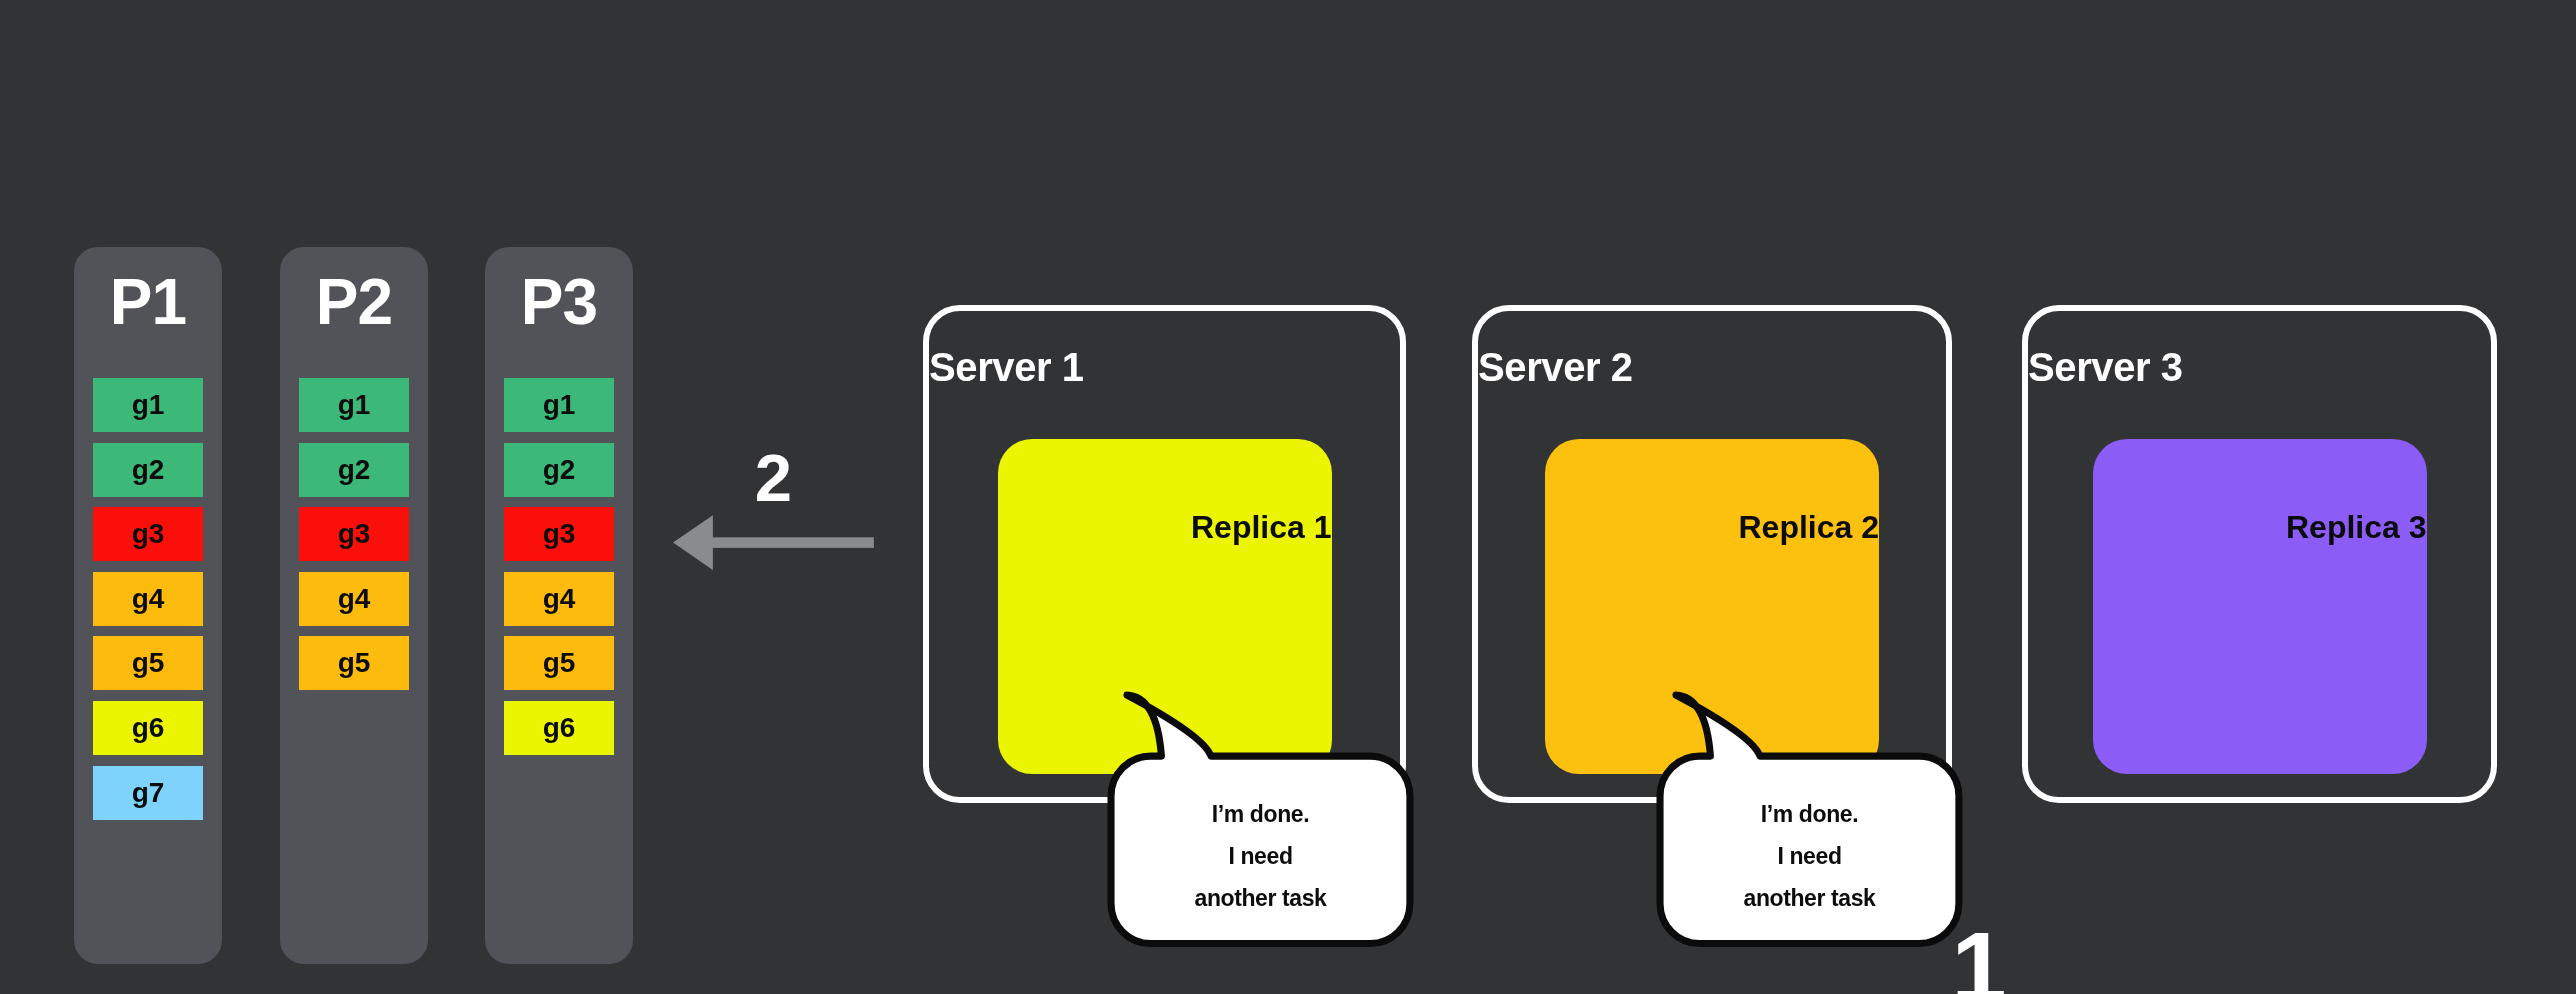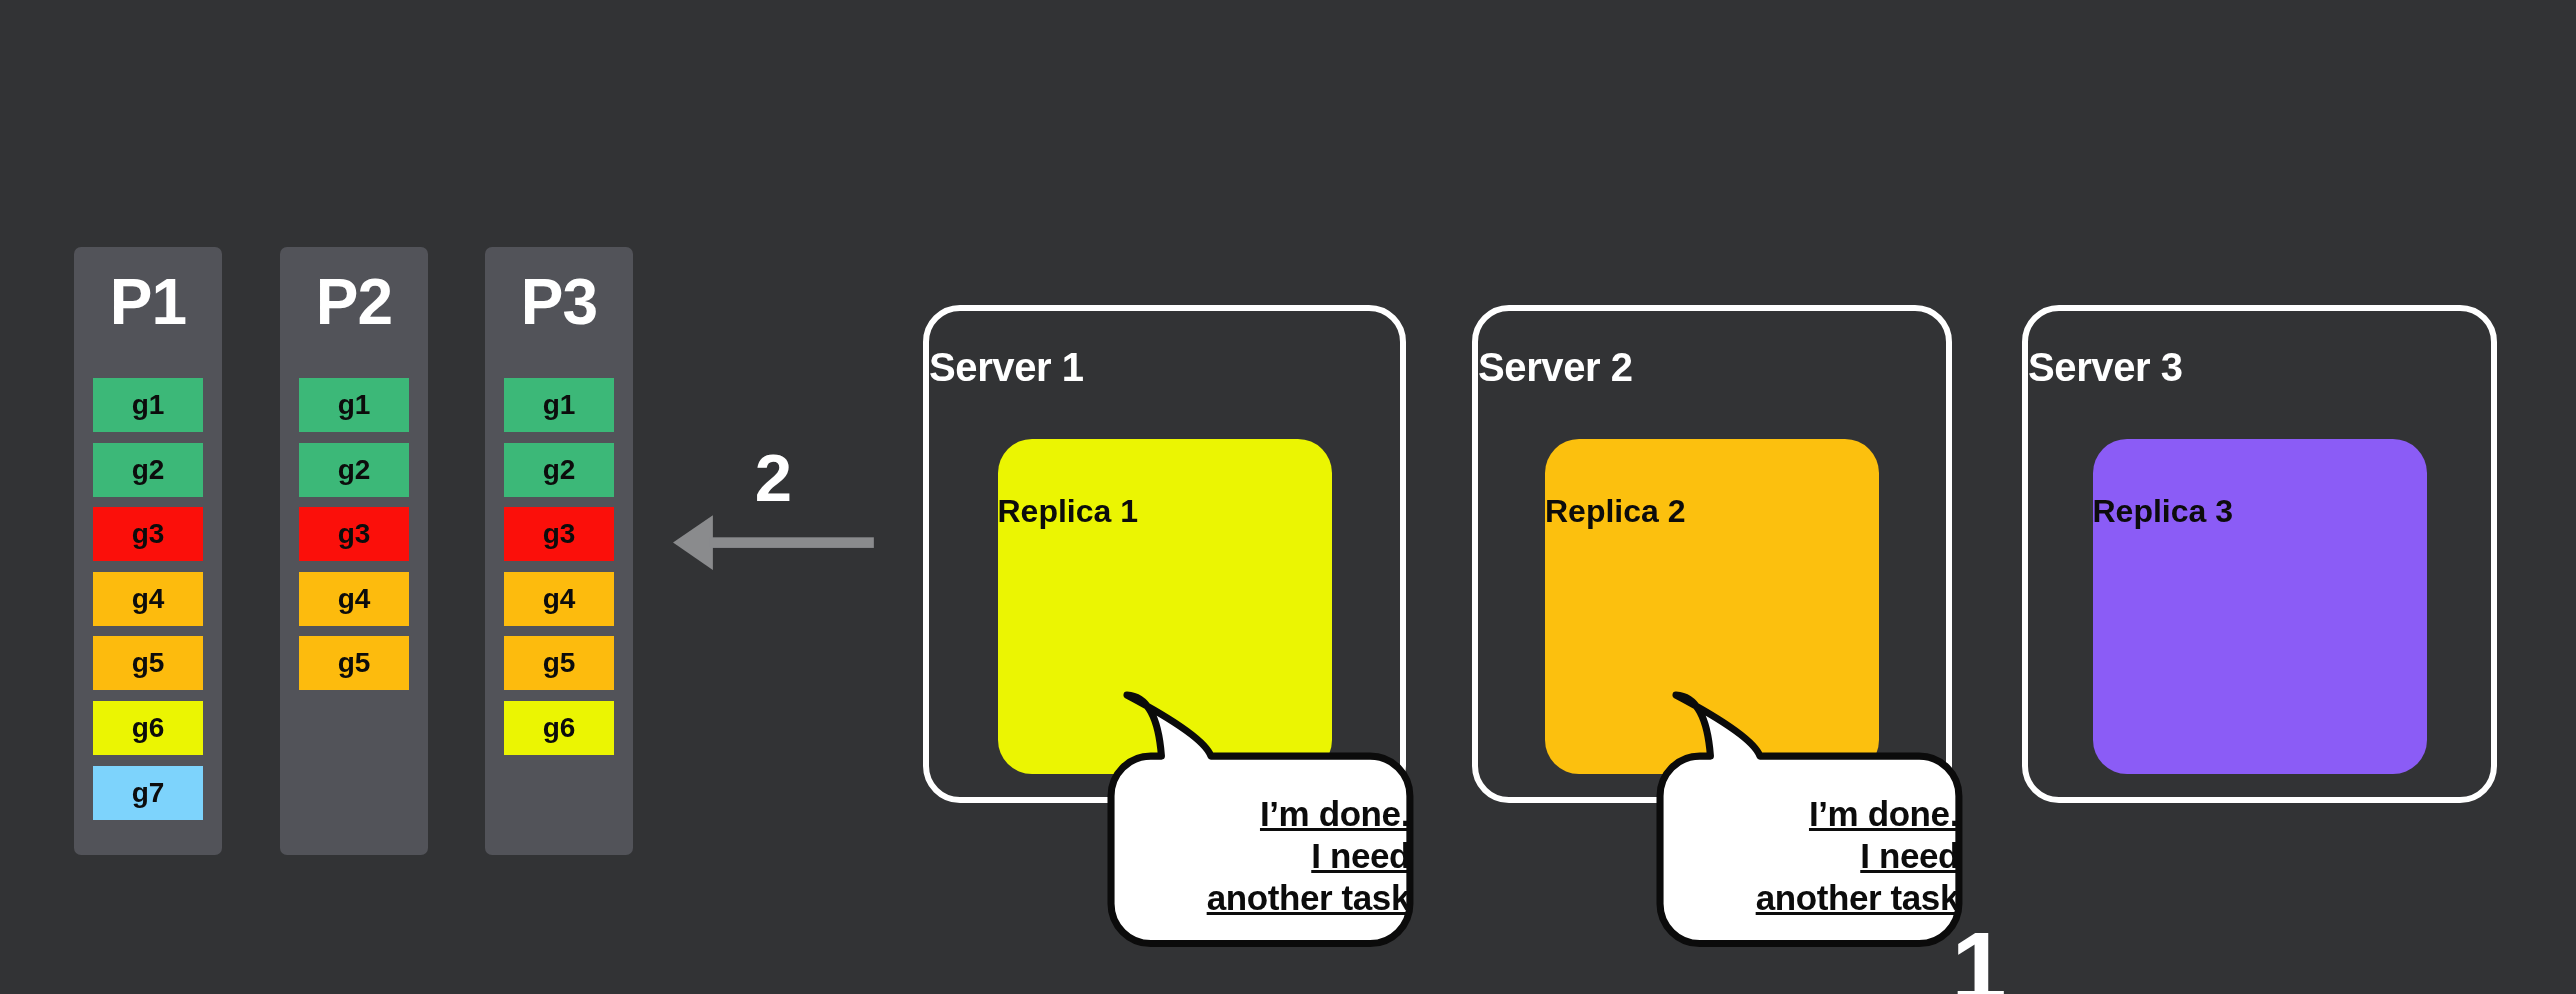--- a/index.html
+++ b/index.html
@@ -1,38 +1,38 @@
 <!DOCTYPE html>
 <html style="font-size:14px"><head>
 <meta charset="utf-8">
 <style>
   html,body{margin:0;padding:0;background:#323335;}
   body{width:2576px;height:994px;overflow:hidden;font-family:"Liberation Sans",sans-serif;}
   .stage{position:absolute;left:0;top:0;width:2576px;height:994px;}
 
   
-  .partition{position:absolute;top:247px;height:608px;width:148px;background:#525359;border-radius:7px;}
+  .partition{position:absolute;top:247px;height:717px;width:148px;background:#525359;border-radius:24px;}
   .partition-title{padding-top:21px;height:69px;line-height:69px;text-align:center;
     color:#ffffff;font-size:64px;font-weight:700;letter-spacing:-0.9px;}
   .block-stack{margin-top:41px;display:flex;flex-direction:column;align-items:center;gap:10.6px;}
   .task-block{width:110px;height:54px;line-height:54px;text-align:center;
     font-size:28px;font-weight:700;color:#0c0c0c;}
 
   
   .server{position:absolute;top:305px;height:498px;border:6.2px solid #ffffff;border-radius:37px;box-sizing:border-box;}
   .server-title{margin-top:34px;text-align:left;color:#ffffff;font-size:40px;font-weight:700;letter-spacing:-0.4px;}
   .replica{position:absolute;top:128px;left:50%;transform:translateX(-50%);
     width:334px;height:335px;border-radius:34px;}
-  .replica-label{padding-top:54px;text-align:left;font-size:32px;font-weight:700;color:#0c0c0c;}
+  .replica-label{padding-top:70px;text-align:right;font-size:32px;font-weight:700;color:#0c0c0c;}
 
   
   .bubble-svg{position:absolute;width:336px;height:292px;z-index:5;}
   .bubble-text{position:absolute;width:299px;height:177px;z-index:6;
-    display:flex;flex-direction:column;align-items:flex-end;justify-content:center;
-    font-size:35px;font-weight:700;color:#0c0c0c;line-height:42px;text-align:center;letter-spacing:-0.4px;text-decoration:underline;}
+    display:flex;flex-direction:column;align-items:center;justify-content:center;
+    font-size:23px;font-weight:700;color:#0c0c0c;line-height:42px;text-align:center;letter-spacing:-0.4px;}
 
   
   .arrow-svg{position:absolute;left:658px;top:508px;width:230px;height:71px;}
   .step-num{position:absolute;color:#ffffff;font-weight:700;text-align:center;z-index:7;}
   .step-2{left:725px;top:442px;width:97px;font-size:67px;line-height:71px;}
   .step-1{left:1926px;top:917px;width:106px;font-size:99px;line-height:99px;}
 </style>
 </head>
 <body style="background: rgb(50, 51, 53);">
 

